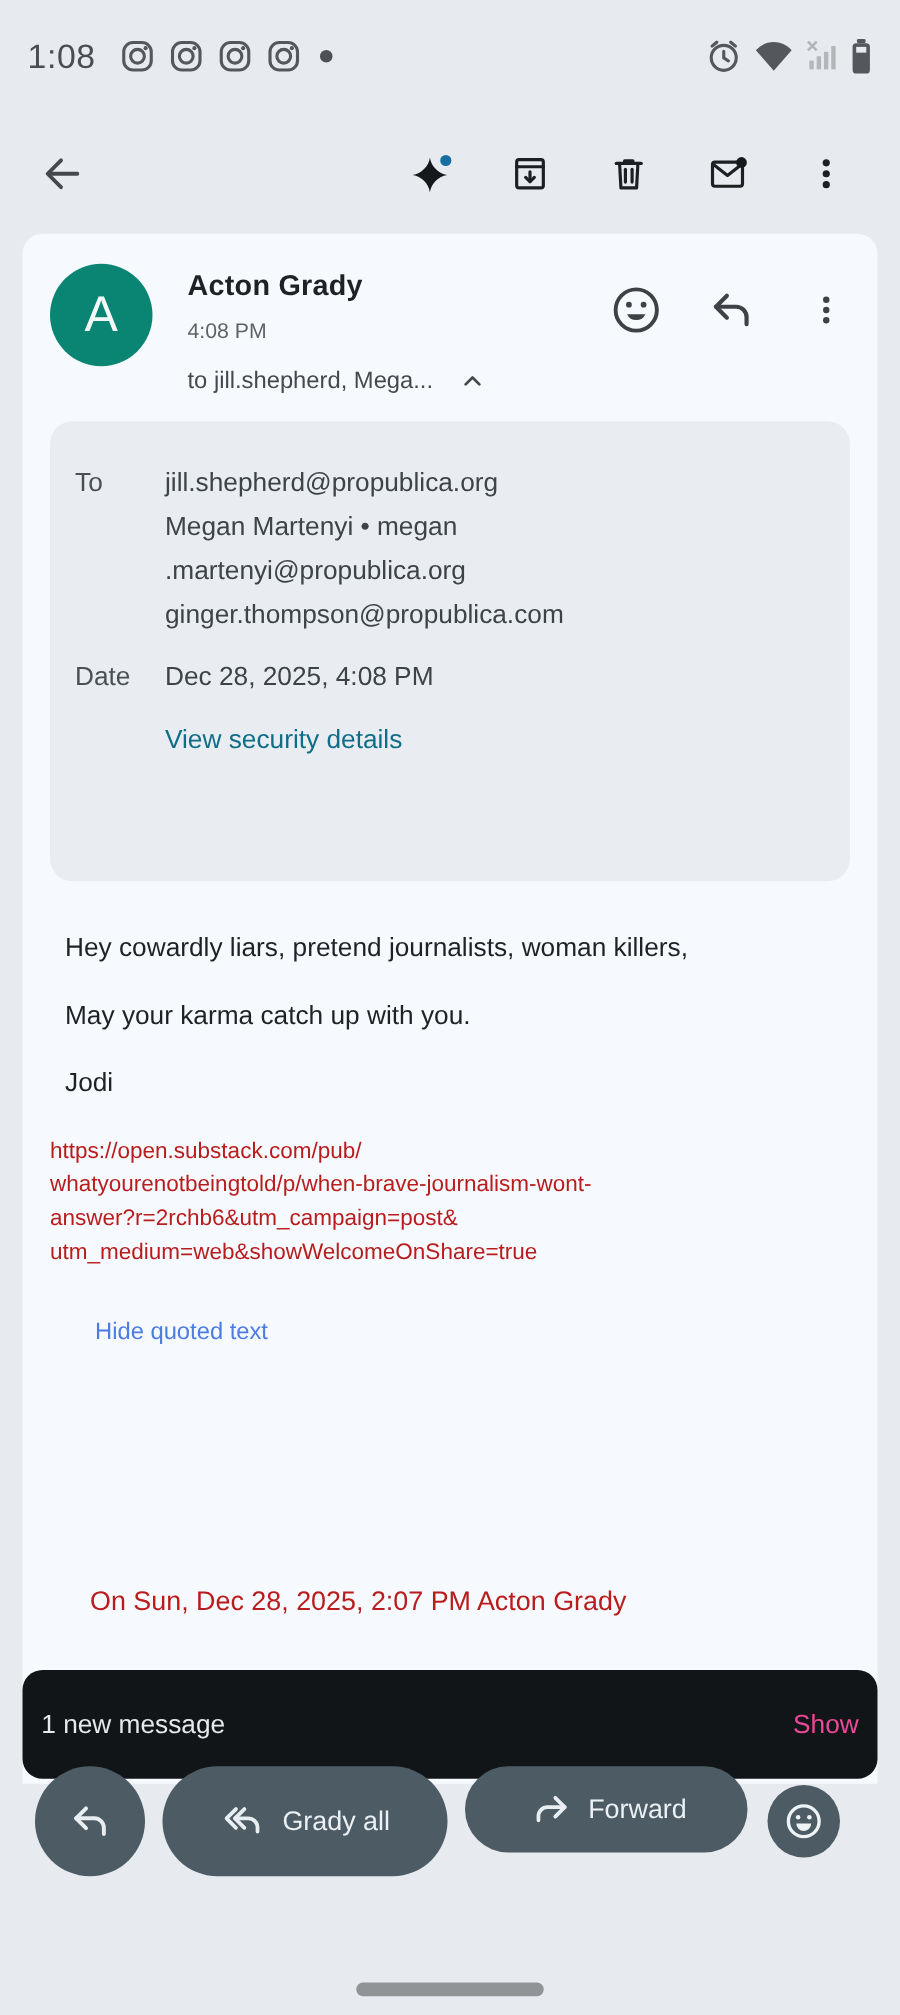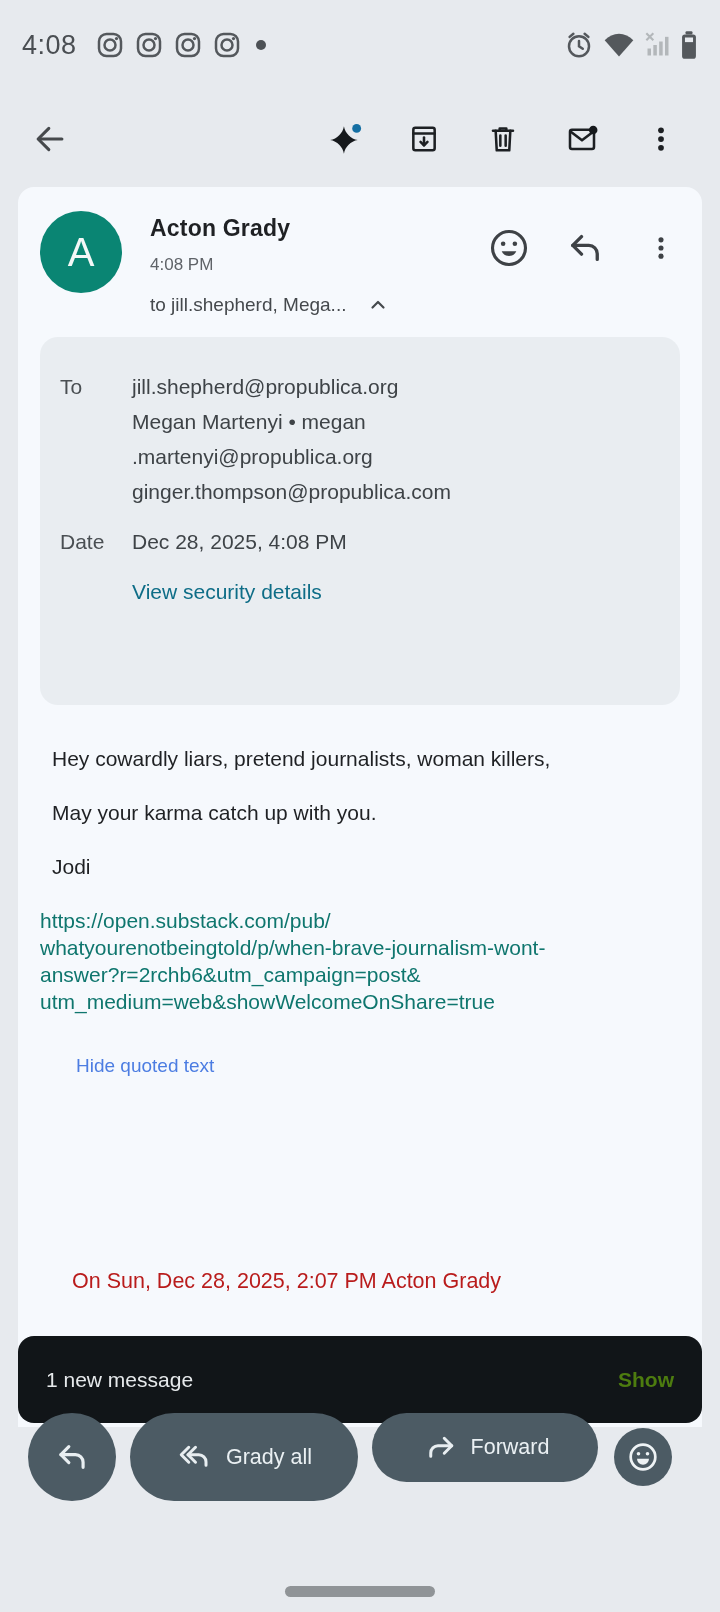--- a/index.html
+++ b/index.html
@@ -52,50 +52,50 @@
     background:#e9edf1; border-radius:18px; padding:32px 24px 0 20px;
     font-size:21px;
   }
   .crow { display:flex; margin-bottom:15px; line-height:35px; }
   .clabel { width:72px; flex:none; color:#4a4f53; }
   .cval { color:#3e4347; }
   .sec-link { color:#0e6d87; line-height:35px; }
   
   .body-block { position:absolute; left:22px; top:558px; width:640px; }
   .body-block p { font-size:21px; line-height:28px; margin:0 0 26px 12px; color:#1f2124; }
-  .mail-link { display:block; margin-top:8px; font-size:21px; line-height:27px; color:#0f766e; text-decoration:none; }
+  .mail-link { display:block; margin-top:8px; font-size:18px; line-height:27px; color:#b91c1c; text-decoration:none; }
   .mail-link span { display:block; }
   .hide-quoted { display:inline-block; margin-top:40px; font-size:19px; color:#4c7de2;margin-left:36px; }
   .quoted-preview { position:absolute; left:22px; top:1082px; font-size:21.5px; color:#b91c1c; white-space:nowrap;margin-left:32px; }
   
   .snackbar {
     position:absolute; left:18px; top:1336px; width:684px; height:87px;
     background:#111518; border-radius:16px;
-    display:flex; align-items:center; padding:0 28px;
+    display:flex; align-items:center; padding:0 15px;
   }
   .snack-msg { font-size:21px; color:#e6e9eb; flex:1; }
-  .snack-action { font-size:21px; font-weight:700; color:#4d7c0f; }
+  .snack-action { font-size:21px; font-weight:400; color:#ec4899; }
   
   .action-btn { position:absolute; background:#4c5b64; display:flex; align-items:center; justify-content:center; color:#eaf0f3; }
   .btn-reply   { left:28px;  top:1413px; width:88px;  height:88px; border-radius:50%; }
   .btn-replyall{ left:130px; top:1413px; width:228px; height:88px; border-radius:44px; gap:14px; }
   .btn-forward { left:372px; top:1413px; width:226px; height:69px; border-radius:44px; gap:14px; }
   .btn-emoji   { left:614px; top:1428px; width:58px;  height:58px; border-radius:50%; }
   .pill-label { font-size:21.5px; color:#eaf0f3; }
   
   .home-indicator { position:absolute; left:285px; top:1586px; width:150px; height:11px; border-radius:6px; background:#909497; }
   svg { display:block; }
 </style>
 </head>
 <body>
 
 <div class="screen">
 
   <div class="status-bar">
-    <span class="sb-time">4:08</span>
+    <span class="sb-time">1:08</span>
     <span class="sb-notifs">
       <span>
           <svg width="30" height="30" viewBox="0 0 24 24" fill="none" stroke="#54585c" stroke-width="2">
             <rect x="3.2" y="3.2" width="17.6" height="17.6" rx="6"></rect>
             <circle cx="12" cy="12" r="4.4"></circle>
             <circle cx="17.2" cy="6.8" r="1.3" fill="#54585c" stroke="none"></circle>
           </svg>
         </span>
       <span>
           <svg width="30" height="30" viewBox="0 0 24 24" fill="none" stroke="#54585c" stroke-width="2">

